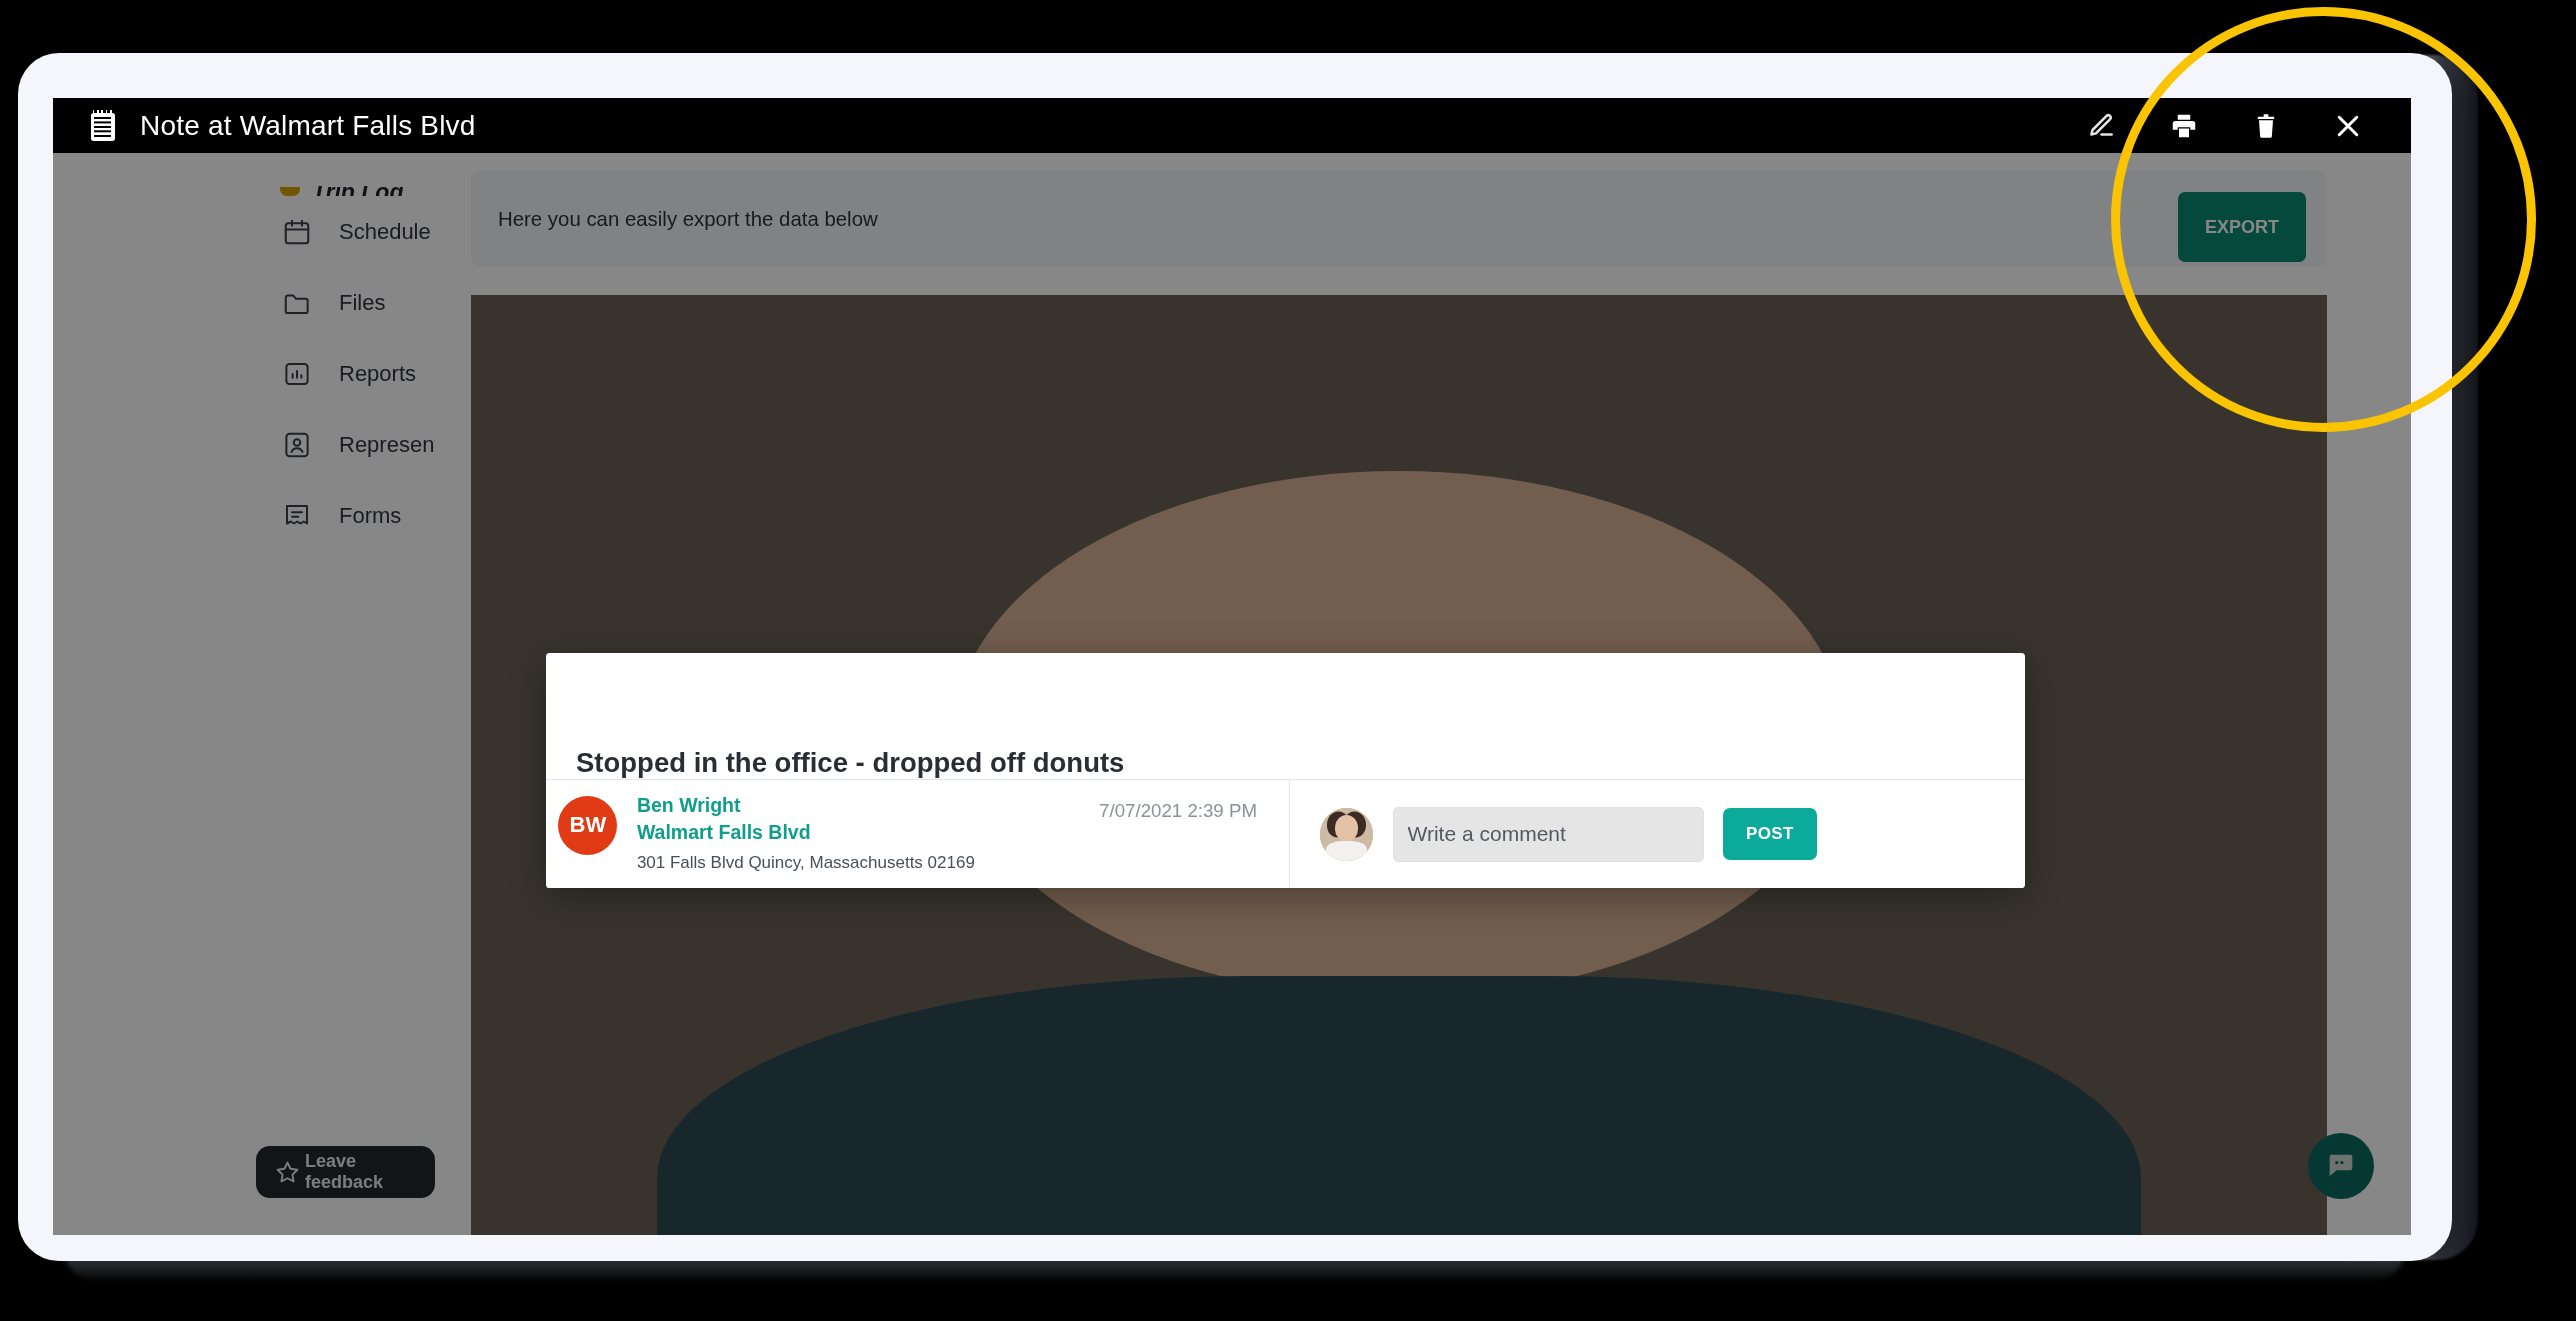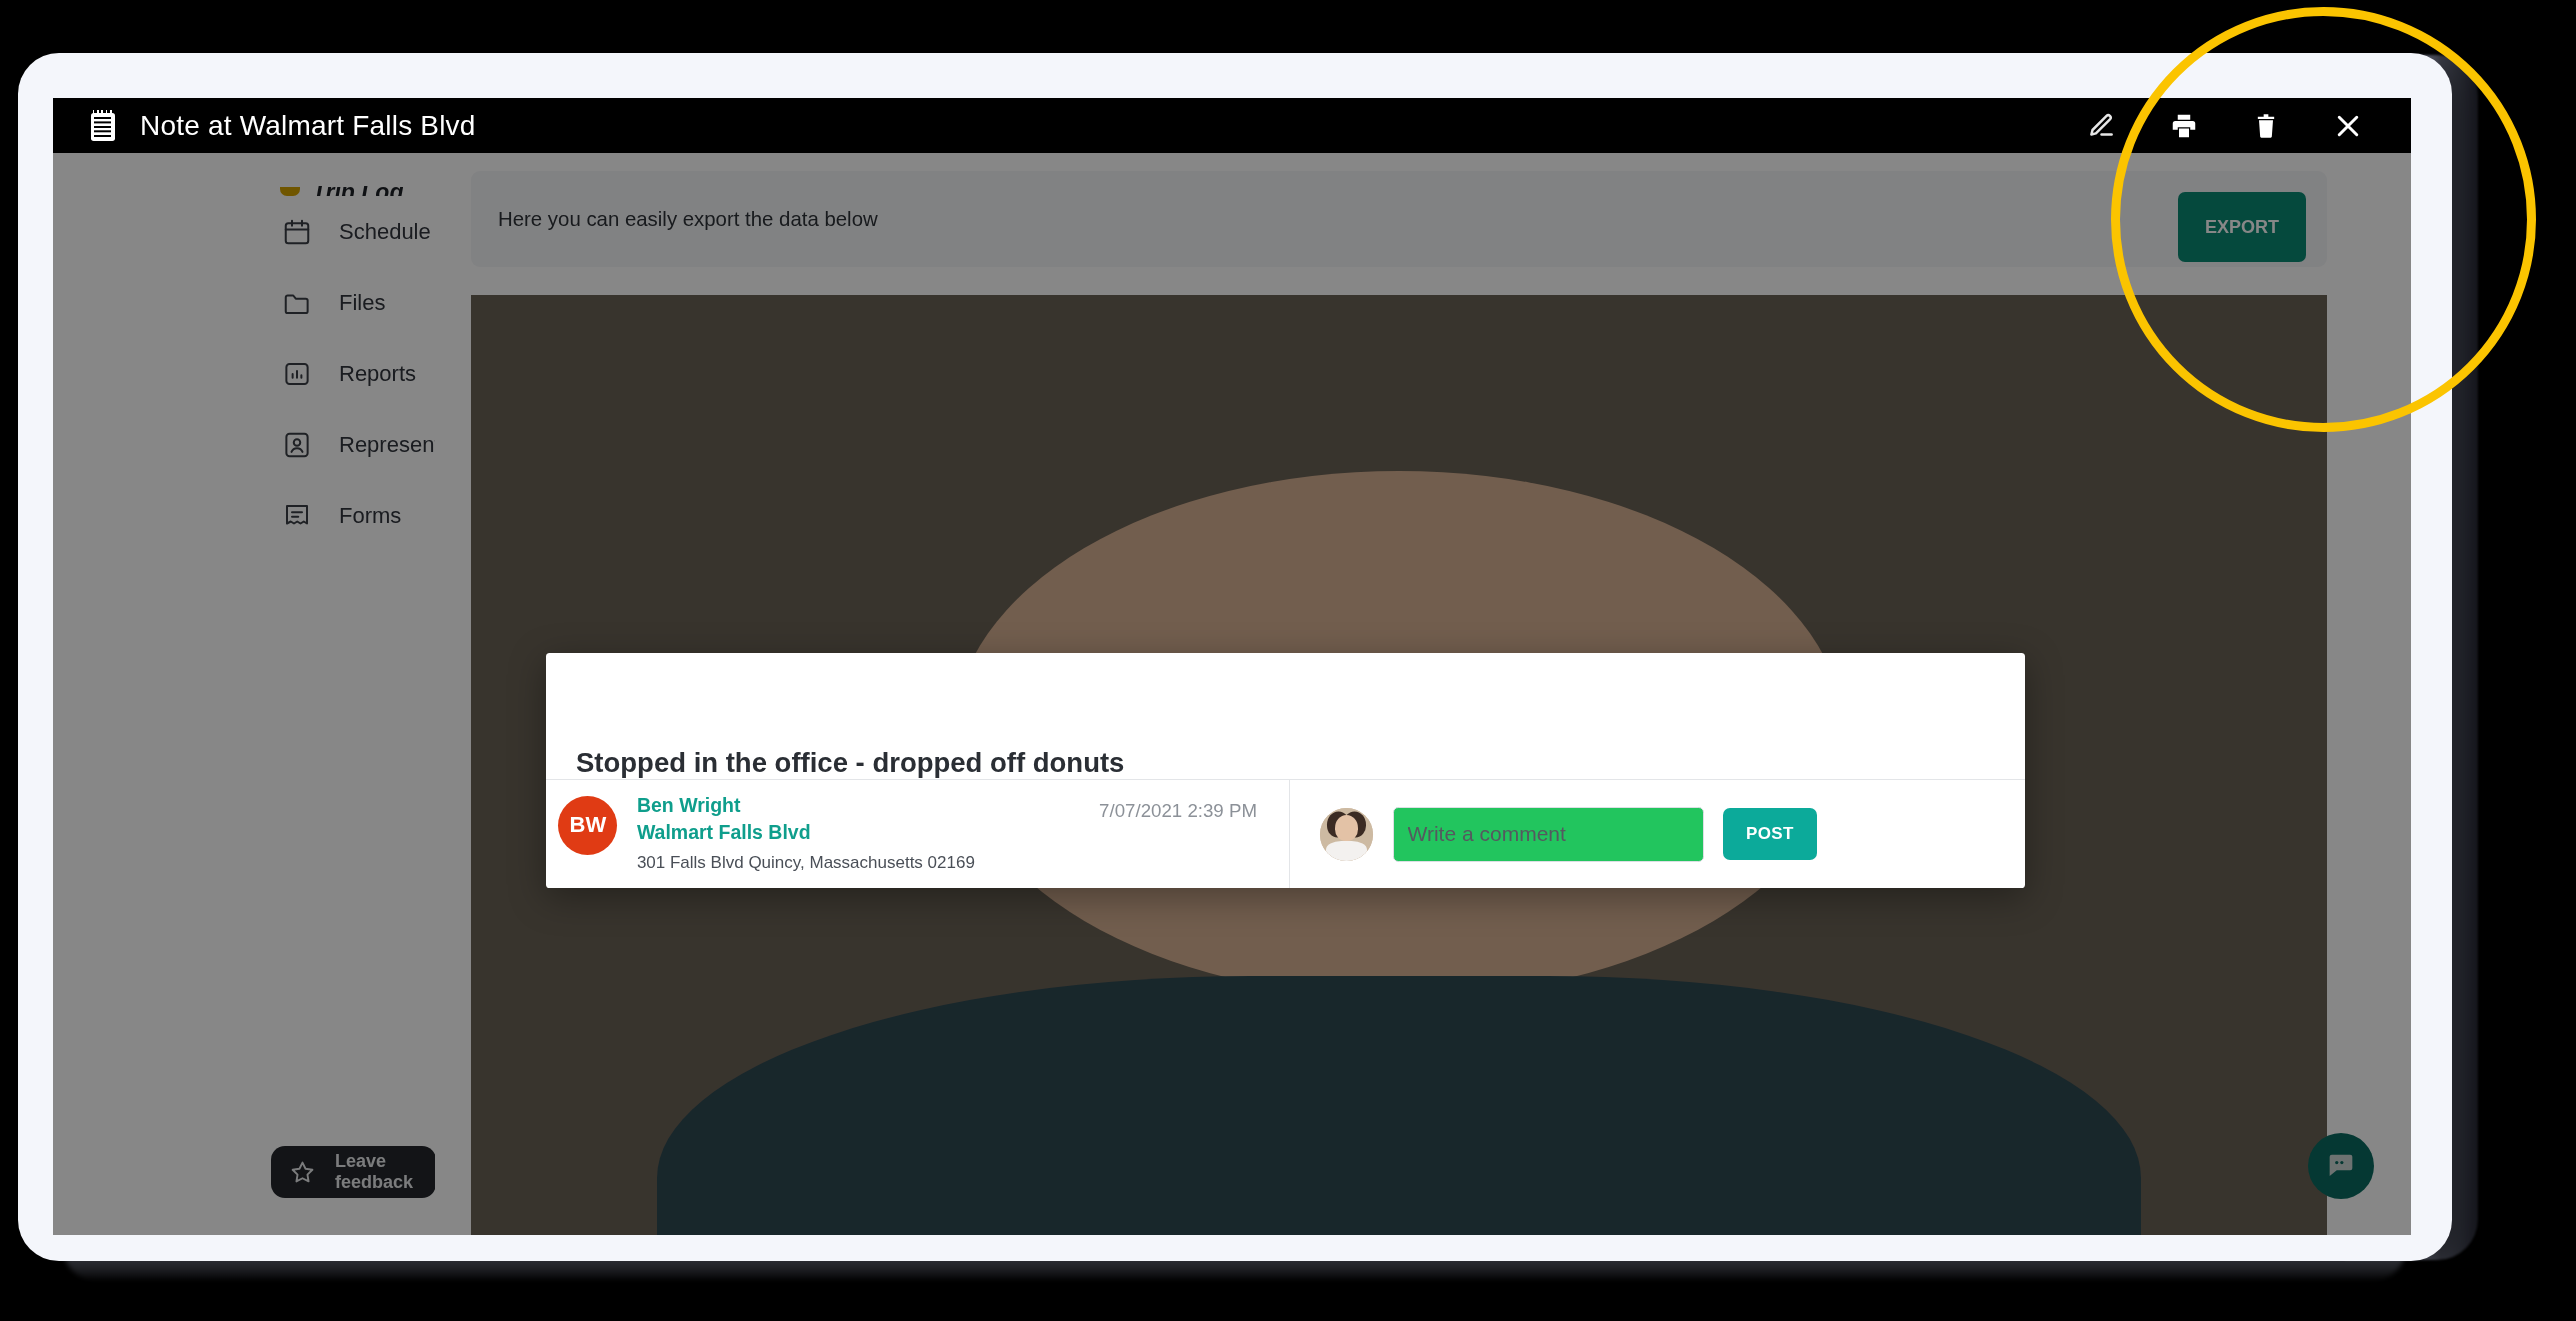--- a/index.html
+++ b/index.html
@@ -126,24 +126,24 @@
     padding-left: 229px;
     cursor: pointer;
   }
   .nav-ico { width: 30px; height: 30px; flex: none; color: #3b3f46; }
   .nav-ico.active { color: #0a8a74; }
   .nav-ico svg { display: block; }
   .nav-label { font-size: 22px; color: #31353d; }
   .nav-label.active { color: #1d2026; font-weight: 700; }
 
   .feedback-btn {
-    position: absolute; left: 218px; bottom: 37px;
+    position: absolute; left: 203px; bottom: 37px;
     height: 52px; padding: 0 23px 0 18px;
     background: #24272c; border-radius: 14px;
-    display: flex; align-items: center; gap: 19px;
+    display: flex; align-items: center; gap: 4px;
     cursor: pointer;
   }
   .feedback-btn .star { width: 27px; height: 27px; color: #e9eaec; flex: none; }
   .feedback-label { color: #e9eaec; font-size: 18px; font-weight: 700; }
 
   
   .main {
     flex: 1; position: relative;
     padding: 0 0 0 0;
     background: #ffffff;
@@ -270,21 +270,21 @@
     flex: none; overflow: hidden;
     background: #cbb59c;
     position: relative;
   }
   .comment-input {
     width: 311px; height: 55px;
     border: 0.9px solid #dcdfe4; border-radius: 5.3px;
     padding: 0 14px;
     font-size: 21px; color: #55595f;
     font-family: "Liberation Sans", sans-serif;
-    background: #22c55e;
+    background: #e5e5e5;
     outline: none;
   }
   .comment-input::placeholder { color: #55595f; }
   .post-btn {
     height: 52px; padding: 0 23px;
     background: #0caa9a; border: none; border-radius: 7px;
     color: #fff; font-size: 17px; font-weight: 700; letter-spacing: 0.4px;
     font-family: "Liberation Sans", sans-serif;
     cursor: pointer;
   }

